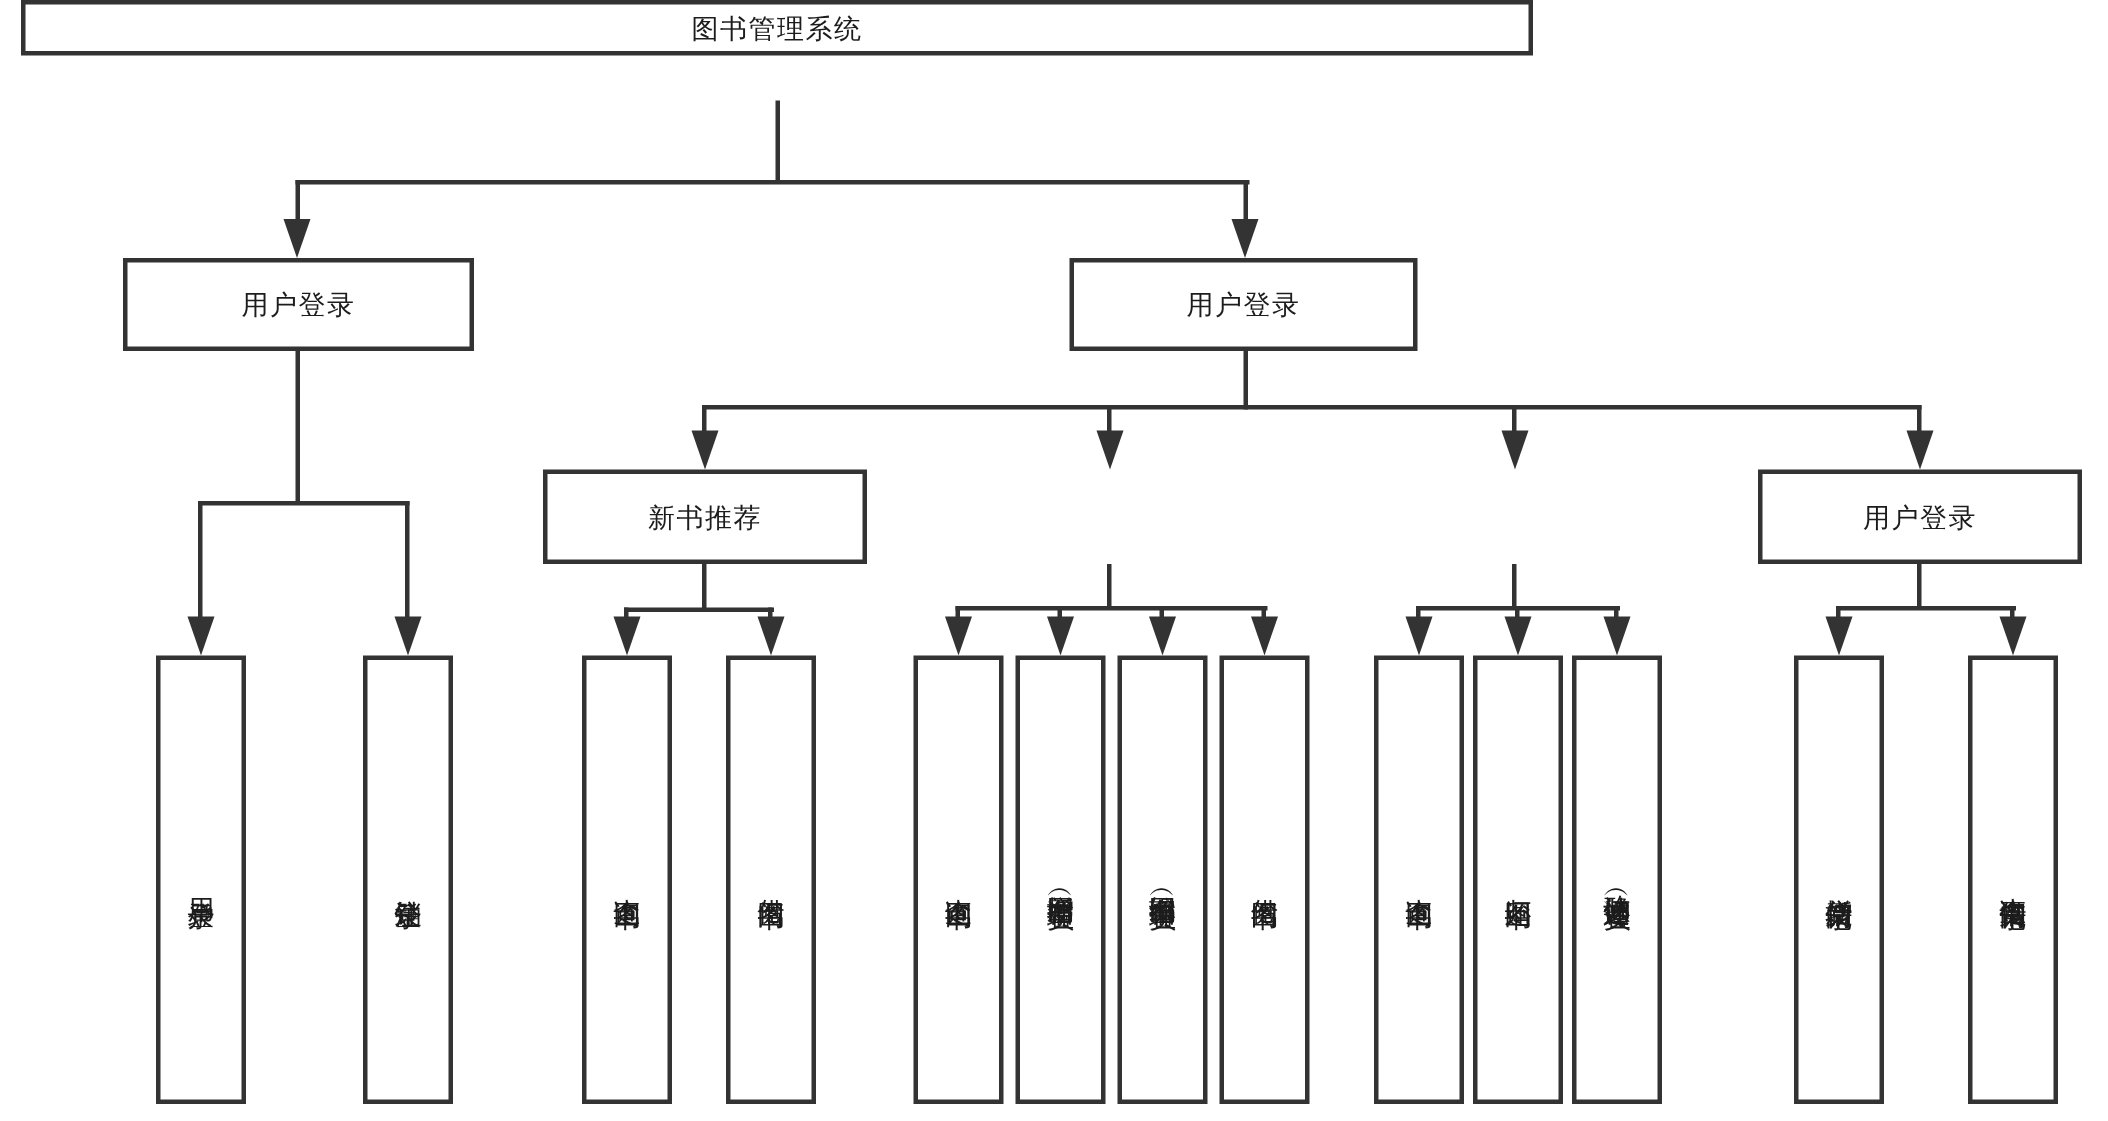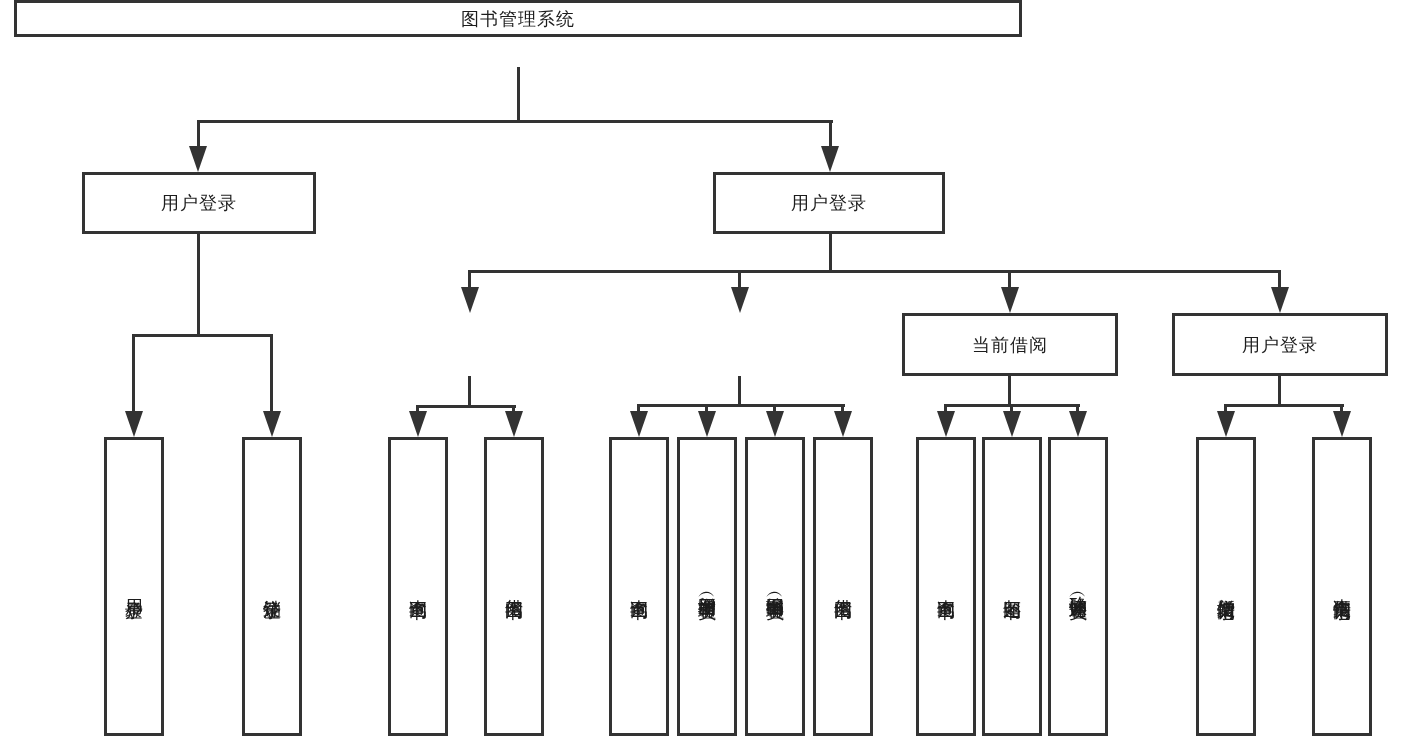--- a/index.html
+++ b/index.html
@@ -76,22 +76,22 @@
   <div class="h" style="left:468px;top:270px;width:813px"></div>
   <div class="v" style="left:468px;top:270px;height:20px"></div>
   <div class="arrow" style="left:461px;top:287px"></div>
   <div class="v" style="left:738px;top:270px;height:20px"></div>
   <div class="arrow" style="left:731px;top:287px"></div>
   <div class="v" style="left:1008px;top:270px;height:20px"></div>
   <div class="arrow" style="left:1001px;top:287px"></div>
   <div class="v" style="left:1278px;top:270px;height:20px"></div>
   <div class="arrow" style="left:1271px;top:287px"></div>
 
-  <div class="box lvl3" style="left:902px">
-    <span>当前借阅</span>
+  <div class="box lvl3" style="left:362px">
+    <span>新书推荐</span>
   </div>
   <div class="box lvl3" style="left:1172px">
     <span>用户登录</span>
   </div>
 
   <div class="v" style="left:468px;top:376px;height:31px"></div>
   <div class="h" style="left:416px;top:405px;width:100px"></div>
   <div class="v" style="left:416px;top:405px;height:9px"></div>
   <div class="arrow" style="left:409px;top:411px"></div>
   <div class="v" style="left:512px;top:405px;height:9px"></div>

